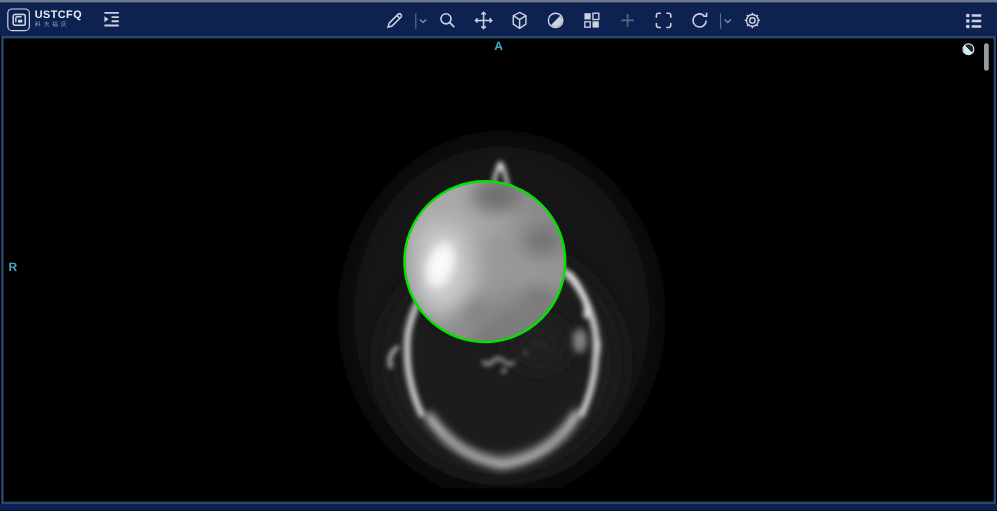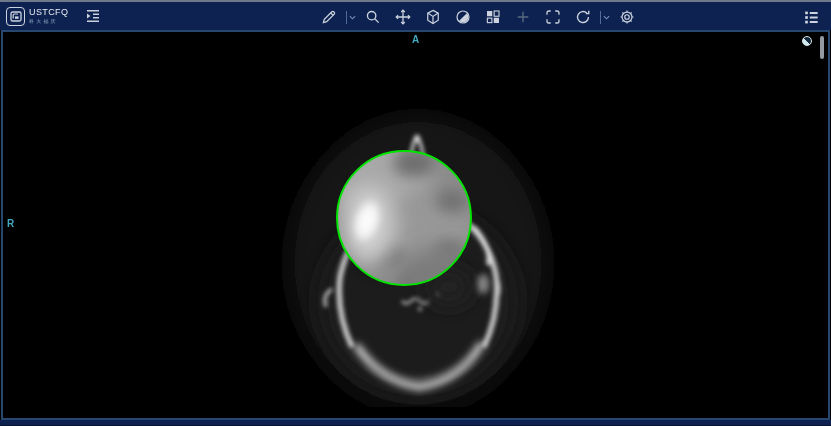--- a/index.html
+++ b/index.html
@@ -6,21 +6,21 @@
   *{box-sizing:border-box;}
   .window{position:relative;width:831px;height:426px;background:#000;overflow:hidden;
           font-family:"Liberation Sans", sans-serif;}
   
   .topbar{position:absolute;top:0;left:0;right:0;height:30px;background:#0d2250;
           border-top:2px solid #6e7a8a;display:flex;align-items:center;}
   .logo{display:flex;align-items:center;gap:4px;margin-left:6px;}
   .logo-badge{width:19px;height:19px;border:1.5px solid #cdd4df;border-radius:4px;
               display:flex;align-items:center;justify-content:center;}
   .logo-textcol{display:flex;flex-direction:column;line-height:1;}
-  .logo-main{color:#e8edf4;font-weight:normal;font-size:9px;letter-spacing:.4px;}
+  .logo-main{color:#e8edf4;font-weight:bold;font-size:9px;letter-spacing:.4px;}
   .logo-sub{color:#93a5c2;font-size:5px;letter-spacing:2.2px;margin-top:1.5px;}
   .iconbtn{width:22px;height:22px;display:flex;align-items:center;justify-content:center;
            color:#ccd3de;cursor:pointer;border-radius:3px;flex:0 0 auto;}
   .iconbtn.disabled{color:#5a6a80;cursor:default;}
   .leftcollapse{margin-left:14px;}
   .tools{position:absolute;left:318px;top:0;height:30px;display:flex;align-items:center;gap:8px;}
   .sep{display:flex;align-items:center;gap:2px;margin:0 -2px;}
   .sep-bar{width:1px;height:13px;background:rgba(140,170,215,.55);}
   .chev{color:rgba(140,170,215,.8);display:flex;}
   .rightlist{position:absolute;right:9px;top:4px;}

